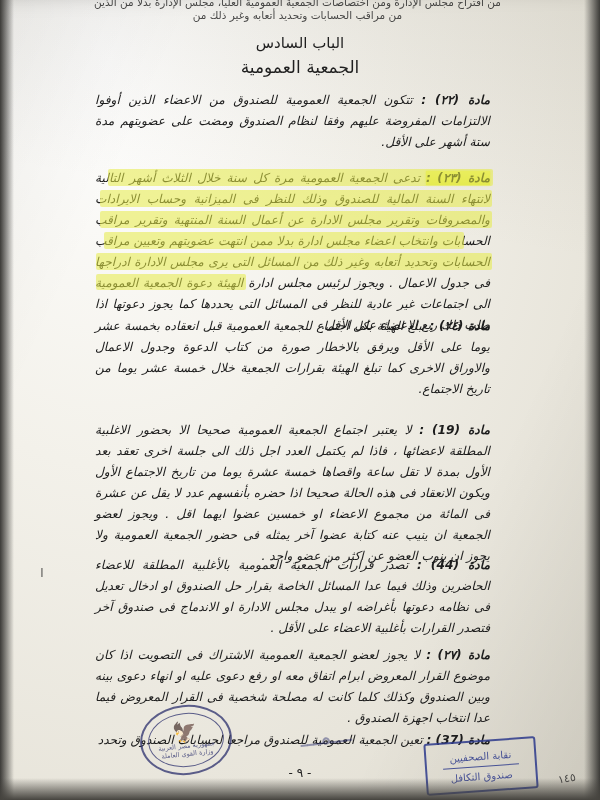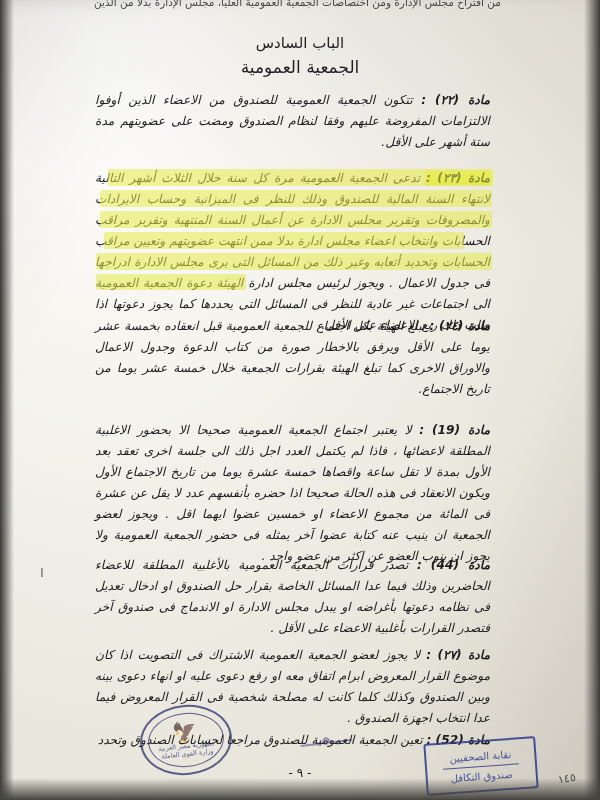--- a/index.html
+++ b/index.html
@@ -195,20 +195,21 @@
   }
 </style>
 </head>
 <body>
 
 <div class="page">
   <div class="paper"></div>
 
   <div class="top-strip">
     <div class="l1">من اقتراح مجلس الإدارة ومن اختصاصات الجمعية العمومية العليا، مجلس الإدارة بدلا من الذين</div>
+    <div class="l2">من مراقب الحسابات وتحديد أتعابه وغير ذلك من</div>
   </div>
 
   <div class="content">
 
     <div class="doc-title" style="top:34px;">
       <div class="t1">الباب السادس</div>
       <div class="t2">الجمعية العمومية</div>
     </div>
 
     <div class="article" style="left:95px; top:90px; width:395px;">
@@ -242,21 +243,21 @@
       <span class="lbl">مادة (44) :</span>
       <span>تصدر قرارات الجمعية العمومية بالأغلبية المطلقة للاعضاء الحاضرين وذلك فيما عدا المسائل الخاصة بقرار حل الصندوق او ادخال تعديل فى نظامه دعوتها بأغراضه او يبدل مجلس الادارة او الاندماج فى صندوق آخر فتصدر القرارات بأغلبية الاعضاء على الأقل .</span>
     </div>
 
     <div class="article" style="left:95px; top:645px; width:395px;">
       <span class="lbl">مادة (٢٧) :</span>
       <span>لا يجوز لعضو الجمعية العمومية الاشتراك فى التصويت اذا كان موضوع القرار المعروض ابرام اتفاق معه او رفع دعوى عليه او انهاء دعوى بينه وبين الصندوق وكذلك كلما كانت له مصلحة شخصية فى القرار المعروض فيما عدا انتخاب اجهزة الصندوق .</span>
     </div>
 
     <div class="article" style="left:95px; top:730px; width:395px;">
-      <span class="lbl">مادة (52) :</span>
+      <span class="lbl">مادة (37) :</span>
       <span>تعين الجمعية العمومية للصندوق مراجعا لحسابات الصندوق وتحدد</span>
     </div>
 
     <div class="scrawl" style="left:300px; top:724px;">ـــمـــ</div>
 
     <div class="page-no" style="top:766px;">- ٩ -</div>
 
     <div class="tick" style="left:40px; top:565px;">I</div>
   </div>
 

